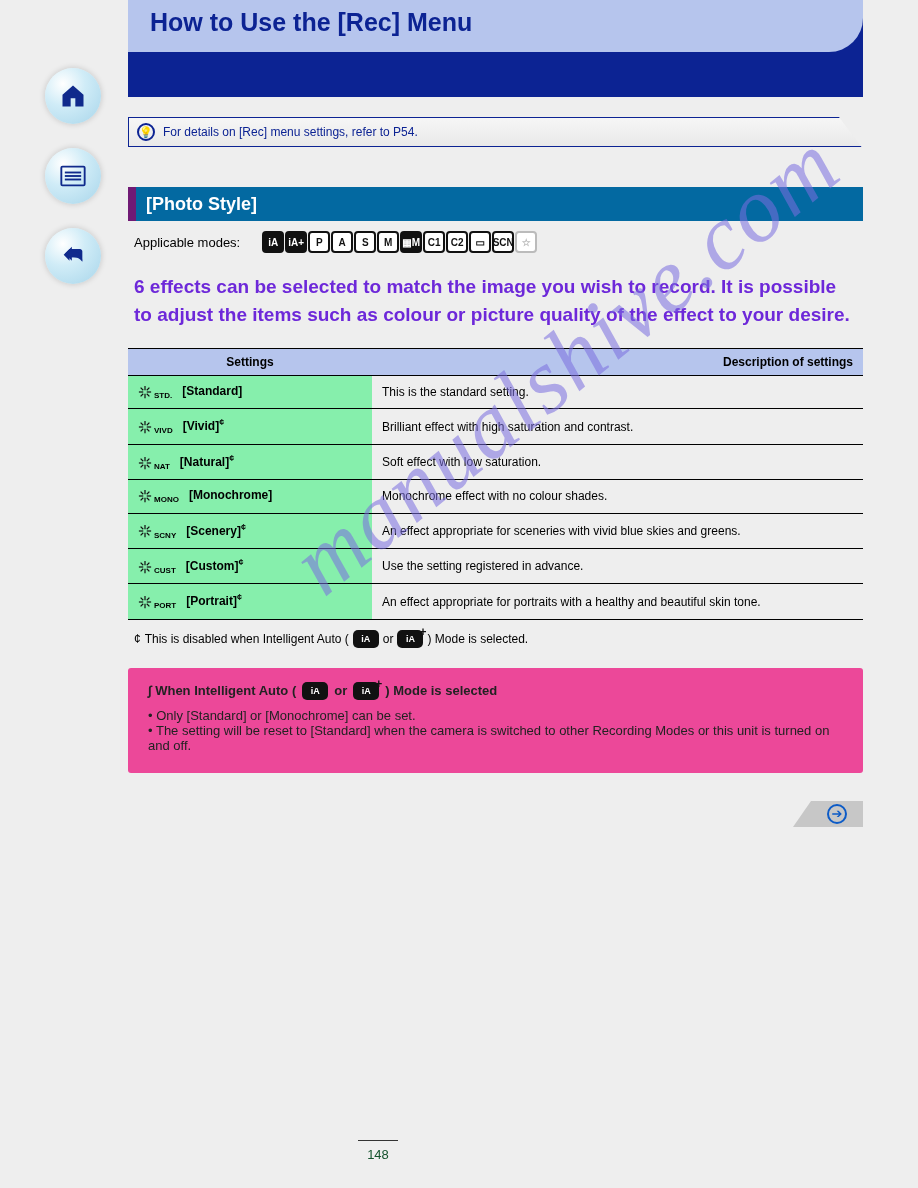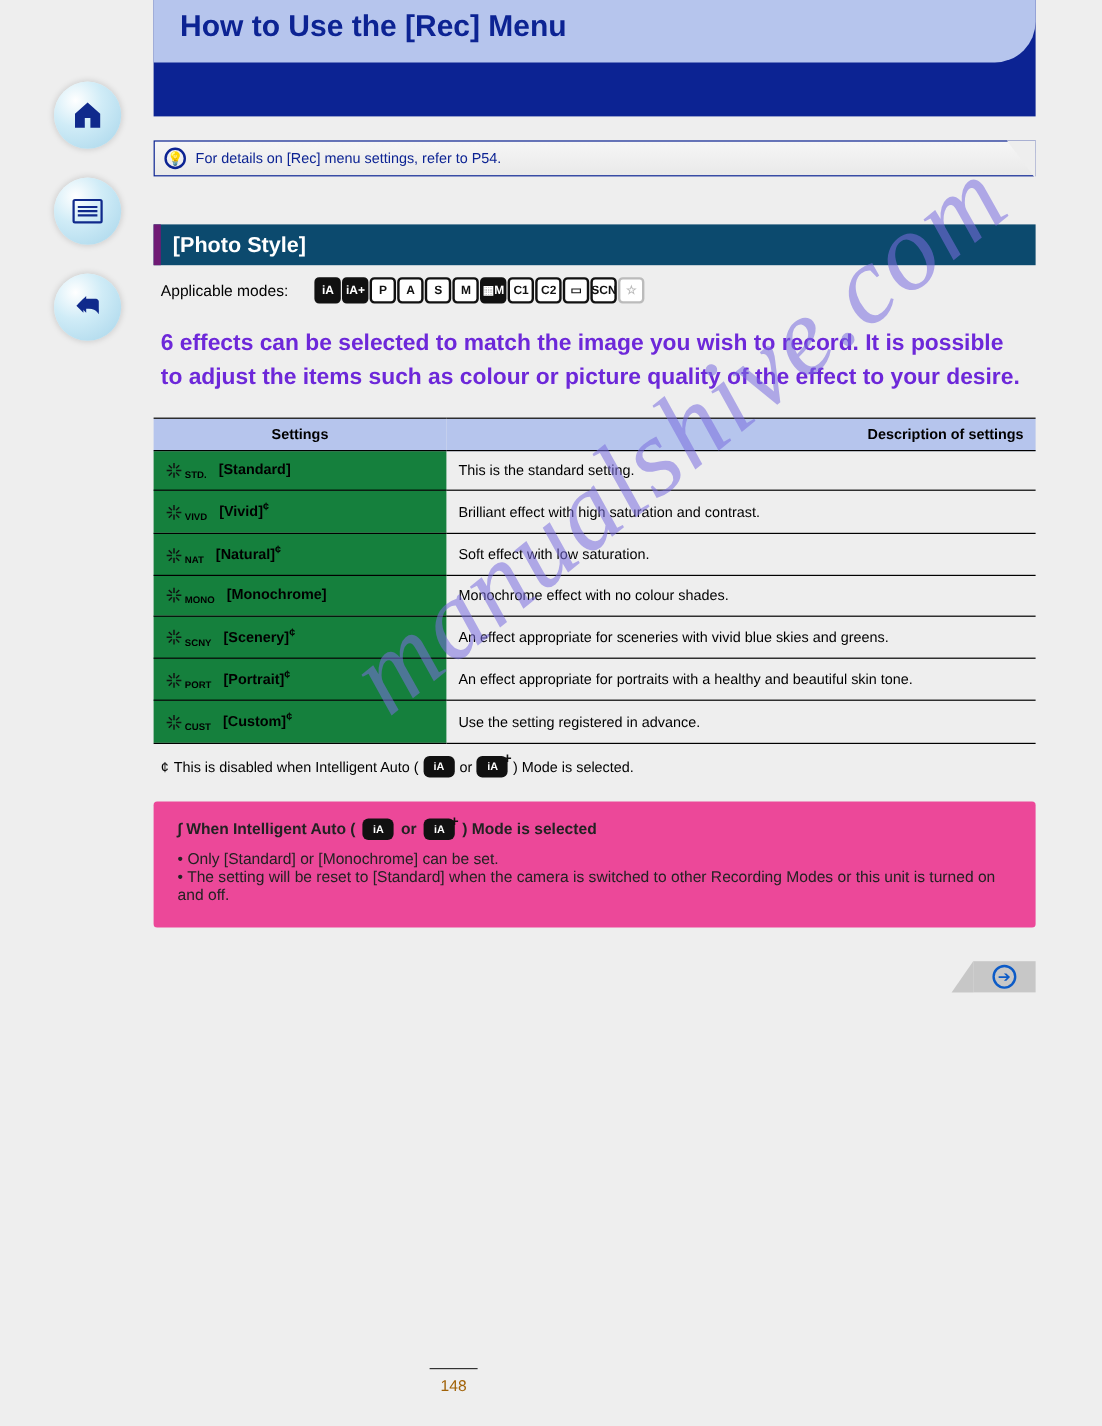--- a/index.html
+++ b/index.html
@@ -71,22 +71,22 @@
     align-items: center;
     justify-content: center;
     color: #0c2393;
     font-size: 11px;
     margin-right: 8px;
   }
 
   .section-bar {
     margin-top: 40px;
     height: 34px;
-    background: #0c4a6e;
-    border-left: 6px solid #701a75;
+    background: #0369a1;
+    border-left: 8px solid #701a75;
     display: flex;
     align-items: center;
     color: #fff;
     font-size: 18px;
     font-weight: bold;
     padding-left: 10px;
   }
   .mode-row {
     display: flex;
     align-items: center;
@@ -137,21 +137,21 @@
     text-align: right;
     font-weight: bold;
   }
   table.settings th:first-child { width: 244px; text-align: center; }
   table.settings td {
     border-bottom: 1px solid #000;
     padding: 8px 10px;
     vertical-align: middle;
   }
   table.settings td.setting-cell {
-    background: #15803d;
+    background: #86efac;
     font-weight: bold;
   }
   .starburst {
     display: inline-block;
     width: 14px; height: 14px;
     position: relative;
     margin-right: 2px;
     vertical-align: middle;
   }
   .starburst::before, .starburst::after {
@@ -244,21 +244,21 @@
     color: #0c5bc7;
     font-size: 13px;
   }
 
   .page-num {
     position: absolute;
     left: 50%;
     bottom: 26px;
     transform: translateX(-50%);
     font-size: 13px;
-    color: #a16207;
+    color: #14532d;
     border-top: 1px solid #333;
     padding-top: 6px;
     width: 40px;
     text-align: center;
   }
 
   
   .nav-icons {
     position: absolute;
     left: 45px;
@@ -448,37 +448,37 @@
                   <g stroke="#111" stroke-width="1.4">
                     <line x1="8" y1="1" x2="8" y2="6"></line>
                     <line x1="8" y1="10" x2="8" y2="15"></line>
                     <line x1="1" y1="8" x2="6" y2="8"></line>
                     <line x1="10" y1="8" x2="15" y2="8"></line>
                     <line x1="3" y1="3" x2="6" y2="6"></line>
                     <line x1="10" y1="10" x2="13" y2="13"></line>
                     <line x1="13" y1="3" x2="10" y2="6"></line>
                     <line x1="6" y1="10" x2="3" y2="13"></line>
                   </g>
+                </svg></span><span class="subscript">CUST</span> &nbsp; [Custom]<sup style="font-size:9px">¢</sup></td>
+            <td>Use the setting registered in advance.</td>
+          </tr>
+          <tr>
+            <td class="setting-cell"><span class="starburst"><svg viewBox="0 0 16 16">
+                  <g stroke="#111" stroke-width="1.4">
+                    <line x1="8" y1="1" x2="8" y2="6"></line>
+                    <line x1="8" y1="10" x2="8" y2="15"></line>
+                    <line x1="1" y1="8" x2="6" y2="8"></line>
+                    <line x1="10" y1="8" x2="15" y2="8"></line>
+                    <line x1="3" y1="3" x2="6" y2="6"></line>
+                    <line x1="10" y1="10" x2="13" y2="13"></line>
+                    <line x1="13" y1="3" x2="10" y2="6"></line>
+                    <line x1="6" y1="10" x2="3" y2="13"></line>
+                  </g>
                 </svg></span><span class="subscript">PORT</span> &nbsp; [Portrait]<sup style="font-size:9px">¢</sup></td>
             <td>An effect appropriate for portraits with a healthy and beautiful skin tone.</td>
-          </tr>
-          <tr>
-            <td class="setting-cell"><span class="starburst"><svg viewBox="0 0 16 16">
-                  <g stroke="#111" stroke-width="1.4">
-                    <line x1="8" y1="1" x2="8" y2="6"></line>
-                    <line x1="8" y1="10" x2="8" y2="15"></line>
-                    <line x1="1" y1="8" x2="6" y2="8"></line>
-                    <line x1="10" y1="8" x2="15" y2="8"></line>
-                    <line x1="3" y1="3" x2="6" y2="6"></line>
-                    <line x1="10" y1="10" x2="13" y2="13"></line>
-                    <line x1="13" y1="3" x2="10" y2="6"></line>
-                    <line x1="6" y1="10" x2="3" y2="13"></line>
-                  </g>
-                </svg></span><span class="subscript">CUST</span> &nbsp; [Custom]<sup style="font-size:9px">¢</sup></td>
-            <td>Use the setting registered in advance.</td>
           </tr>
         </tbody>
     </table>
 
     <div class="note-line">
       <span>¢</span>
       <span>This is disabled when Intelligent Auto (</span>
       <span class="ia-icon">iA</span>
       <span> or </span>
       <span class="ia-icon plus">iA</span>

